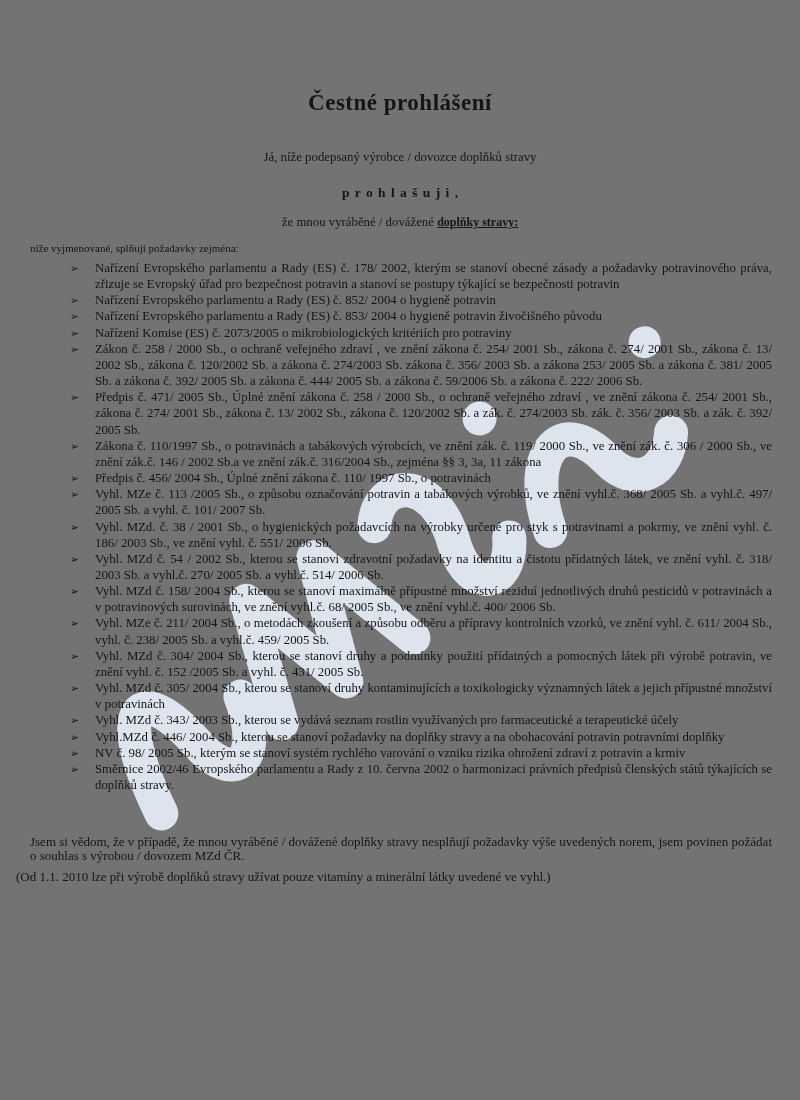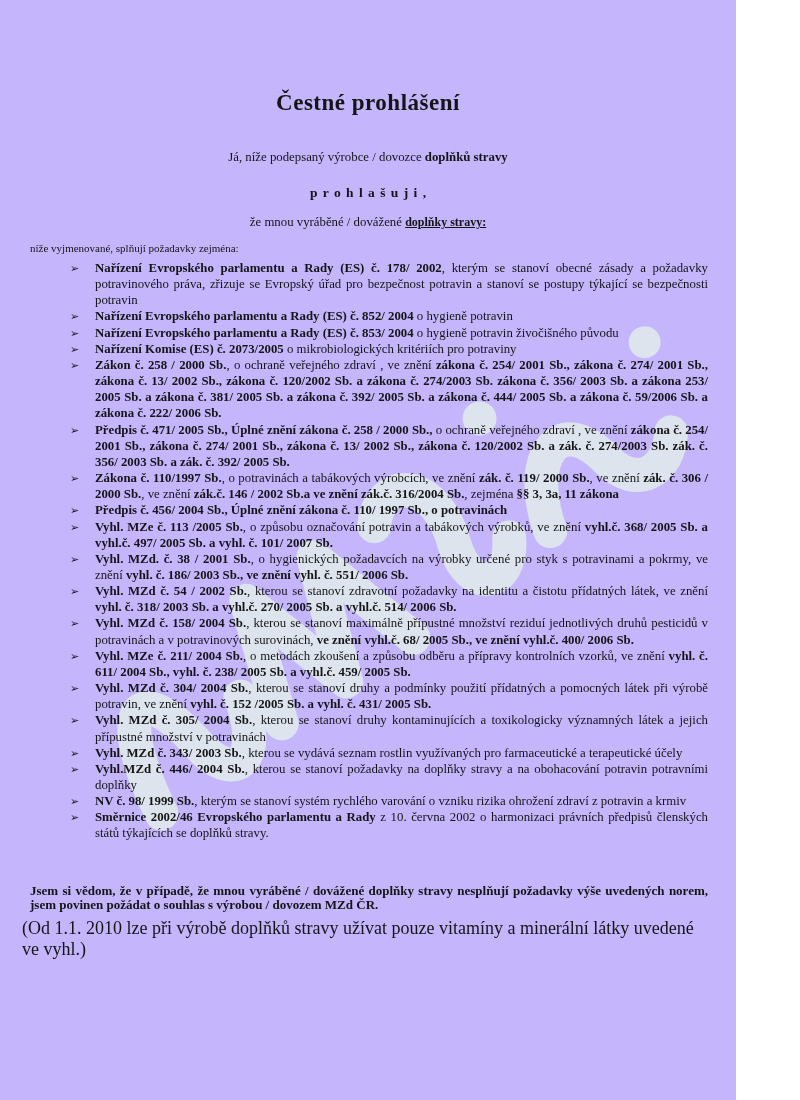--- a/index.html
+++ b/index.html
@@ -1,33 +1,33 @@
 <!DOCTYPE html>
 <html lang="cs"><head>
 <meta charset="utf-8">
 <style>
   html,body{margin:0;padding:0;background:#ffffff;}
   body{width:800px;height:1100px;overflow:hidden;
        font-family:"Liberation Serif","DejaVu Serif",serif;color:#151515;}
-  .page{position:relative;width:736px;height:1100px;background:#c4b5fd;overflow:hidden;}
+  .page{position:relative;width:800px;height:1100px;background:#737373;overflow:hidden;}
   .watermark{position:absolute;left:0;top:0;z-index:0;pointer-events:none;}
   .content{position:relative;z-index:1;}
   .title{margin:90px 0 0;text-align:center;font-size:23px;font-weight:bold;letter-spacing:.5px;}
   .intro{margin:34px 0 0;text-align:center;font-size:12.8px;}
   .declare{margin:20px 0 0;text-align:center;font-size:13.5px;font-weight:bold;word-spacing:2px;}
   .subject{margin:14px 0 0;text-align:center;font-size:12.8px;}
   .leadin{margin:12px 0 0 30px;font-size:11px;}
   ul.lawlist{list-style:none;margin:6px 28px 0 70px;padding:0;}
   ul.lawlist li{position:relative;padding-left:25px;text-align:justify;
                 font-size:12.8px;line-height:16.15px;}
   ul.lawlist .bullet{position:absolute;left:0;top:1px;
                 font-family:"DejaVu Sans",sans-serif;font-size:11px;color:#151515;}
   .closing{margin:42px 28px 0 30px;text-align:justify;font-size:13px;line-height:14px;}
-  .footnote{margin:6px 28px 0 22px;font-size:18px;}
-  .b{font-weight:bold;}
+  .footnote{margin:6px 28px 0 16px;font-size:13px;}
+  .b{font-weight:normal;}
   .u{text-decoration:underline;}
   .big{font-size:12px;font-weight:bold;}
   p{padding:0;}
 </style>
 </head>
 <body>
 
 <div class="page">
 
   <svg class="watermark" width="800" height="1100" viewBox="0 0 800 1100" aria-hidden="true">
@@ -64,21 +64,21 @@
         <li><span class="bullet">➢</span><span class="item-text"><span class="b">Předpis č. 456/ 2004 Sb., Úplné znění zákona č. 110/ 1997 Sb., o potravinách</span></span></li>
         <li><span class="bullet">➢</span><span class="item-text"><span class="b">Vyhl. MZe č. 113 /2005 Sb.</span><span>, o způsobu označování potravin a tabákových výrobků, ve znění </span><span class="b">vyhl.č. 368/ 2005 Sb. a vyhl.č. 497/ 2005 Sb. a vyhl. č. 101/ 2007 Sb.</span></span></li>
         <li><span class="bullet">➢</span><span class="item-text"><span class="b">Vyhl. MZd. č. 38 / 2001 Sb.</span><span>, o hygienických požadavcích na výrobky určené pro styk s potravinami a pokrmy, ve znění </span><span class="b">vyhl. č. 186/ 2003 Sb., ve znění vyhl. č. 551/ 2006 Sb.</span></span></li>
         <li><span class="bullet">➢</span><span class="item-text"><span class="b">Vyhl. MZd č. 54 / 2002 Sb.</span><span>, kterou se stanoví zdravotní požadavky na identitu a čistotu přídatných látek, ve znění </span><span class="b">vyhl. č. 318/ 2003 Sb. a vyhl.č. 270/ 2005 Sb. a vyhl.č. 514/ 2006 Sb.</span></span></li>
         <li><span class="bullet">➢</span><span class="item-text"><span class="b">Vyhl. MZd č. 158/ 2004 Sb.</span><span>, kterou se stanoví maximálně přípustné množství reziduí jednotlivých druhů pesticidů v potravinách a v potravinových surovinách, </span><span class="b">ve znění vyhl.č. 68/ 2005 Sb., ve znění vyhl.č. 400/ 2006 Sb.</span></span></li>
         <li><span class="bullet">➢</span><span class="item-text"><span class="b">Vyhl. MZe č. 211/ 2004 Sb.</span><span>, o metodách zkoušení a způsobu odběru a přípravy kontrolních vzorků, ve znění </span><span class="b">vyhl. č. 611/ 2004 Sb., vyhl. č. 238/ 2005 Sb. a vyhl.č. 459/ 2005 Sb.</span></span></li>
         <li><span class="bullet">➢</span><span class="item-text"><span class="b">Vyhl. MZd č. 304/ 2004 Sb.</span><span>, kterou se stanoví druhy a podmínky použití přídatných a pomocných látek při výrobě potravin, ve znění </span><span class="b">vyhl. č. 152 /2005 Sb. a vyhl. č. 431/ 2005 Sb.</span></span></li>
         <li><span class="bullet">➢</span><span class="item-text"><span class="b">Vyhl. MZd č. 305/ 2004 Sb.</span><span>, kterou se stanoví druhy kontaminujících a toxikologicky významných látek a jejich přípustné množství v potravinách</span></span></li>
         <li><span class="bullet">➢</span><span class="item-text"><span class="b">Vyhl. MZd č. 343/ 2003 Sb.</span><span>, kterou se vydává seznam rostlin využívaných pro farmaceutické a terapeutické účely</span></span></li>
         <li><span class="bullet">➢</span><span class="item-text"><span class="b">Vyhl.MZd č. 446/ 2004 Sb.</span><span>, kterou se stanoví požadavky na doplňky stravy a na obohacování potravin potravními doplňky</span></span></li>
-        <li><span class="bullet">➢</span><span class="item-text"><span class="b">NV č. 98/ 1999 Sb.</span><span>, kterým se stanoví systém rychlého varování o vzniku rizika ohrožení zdraví z potravin a krmiv</span></span></li>
+        <li><span class="bullet">➢</span><span class="item-text"><span class="b">NV č. 98/ 2005 Sb.</span><span>, kterým se stanoví systém rychlého varování o vzniku rizika ohrožení zdraví z potravin a krmiv</span></span></li>
         <li><span class="bullet">➢</span><span class="item-text"><span class="b">Směrnice 2002/46 Evropského parlamentu a Rady</span><span> z 10. června 2002 o harmonizaci právních předpisů členských států týkajících se doplňků stravy.</span></span></li>
       </ul>
 
     <p class="closing"><span class="b">Jsem si vědom, že v případě, že mnou vyráběné / dovážené doplňky stravy nesplňují požadavky výše uvedených norem, jsem povinen požádat o souhlas s výrobou / dovozem MZd ČR.</span></p>
 
     <p class="footnote">(Od 1.1. 2010 lze při výrobě doplňků stravy užívat pouze vitamíny a minerální látky uvedené ve vyhl.)</p>
 
   </div>
 </div>
 

